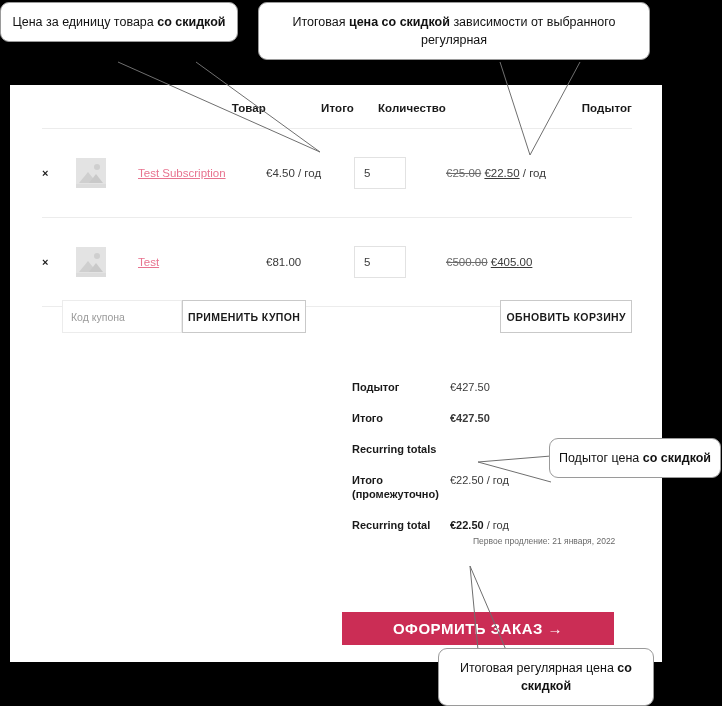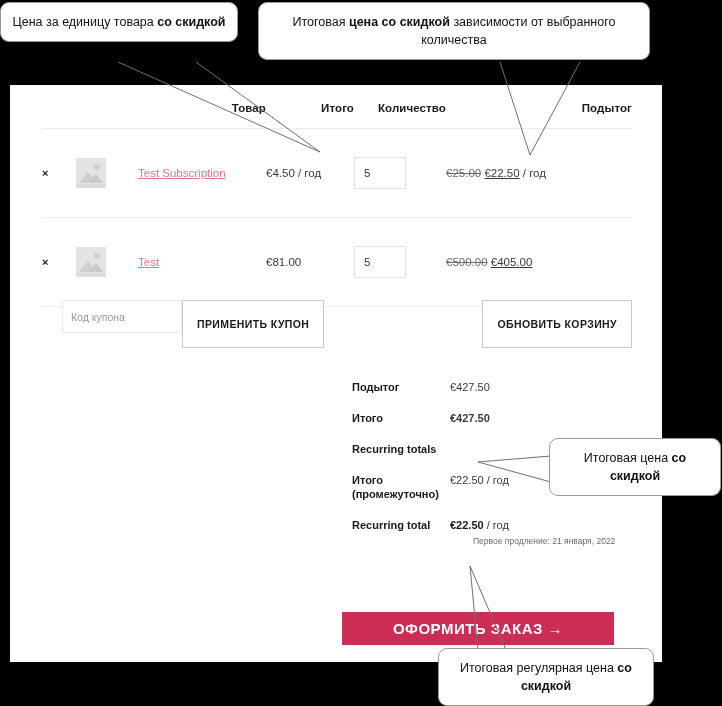--- a/index.html
+++ b/index.html
@@ -129,30 +129,30 @@
     border: 1px solid #ececec;
     background: #fff;
     padding-left: 8px;
     font-size: 10.5px;
     color: #8d8d8d;
     font-family: "Liberation Sans", sans-serif;
   }
   .coupon-input::placeholder { color: #9a9a9a; }
   .btn-outline {
     position: absolute;
-    height: 48px;
+    height: 33px;
     background: #ffffff;
     border: 1px solid #c9c9c9;
     font-size: 10.5px;
     font-weight: bold;
     color: #1a1a1a;
     letter-spacing: .4px;
     cursor: pointer;
     font-family: "Liberation Sans", sans-serif;
-    padding: 0 14px;
+    padding: 0 5px;
   }
   #apply-coupon { left: 140px; top: 8px; }
   #update-cart  { right: 0px; top: 8px; }
 
   
   .totals-wrap {
     position: absolute;
     left: 332px; top: 295px;
     width: 290px;
   }
@@ -344,24 +344,24 @@
 
     <path d="M478 650 L470 566" stroke="#6f6f6f" stroke-width="1" fill="none"></path>
     <path d="M506 650 L470 566" stroke="#6f6f6f" stroke-width="1" fill="none"></path>
   </svg>
 
   <div class="callout" id="callout-unit-price">
     <span>Цена за единицу товара </span><b>со скидкой</b><span></span>
   </div>
 
   <div class="callout" id="callout-final-qty">
-    <span>Итоговая </span><b>цена со скидкой</b><span> зависимости от выбранного количества</span>
+    <span>Итоговая </span><b>цена со скидкой</b><span> зависимости от выбранного регулярная</span>
   </div>
 
   <div class="callout" id="callout-final">
-    <span>Итоговая цена </span><b>со скидкой</b><span></span>
+    <span>Подытог цена </span><b>со скидкой</b><span></span>
   </div>
 
   <div class="callout" id="callout-recurring">
     <span>Итоговая регулярная цена </span><b>со скидкой</b><span></span>
   </div>
 
 </div>
 
 </body></html>

